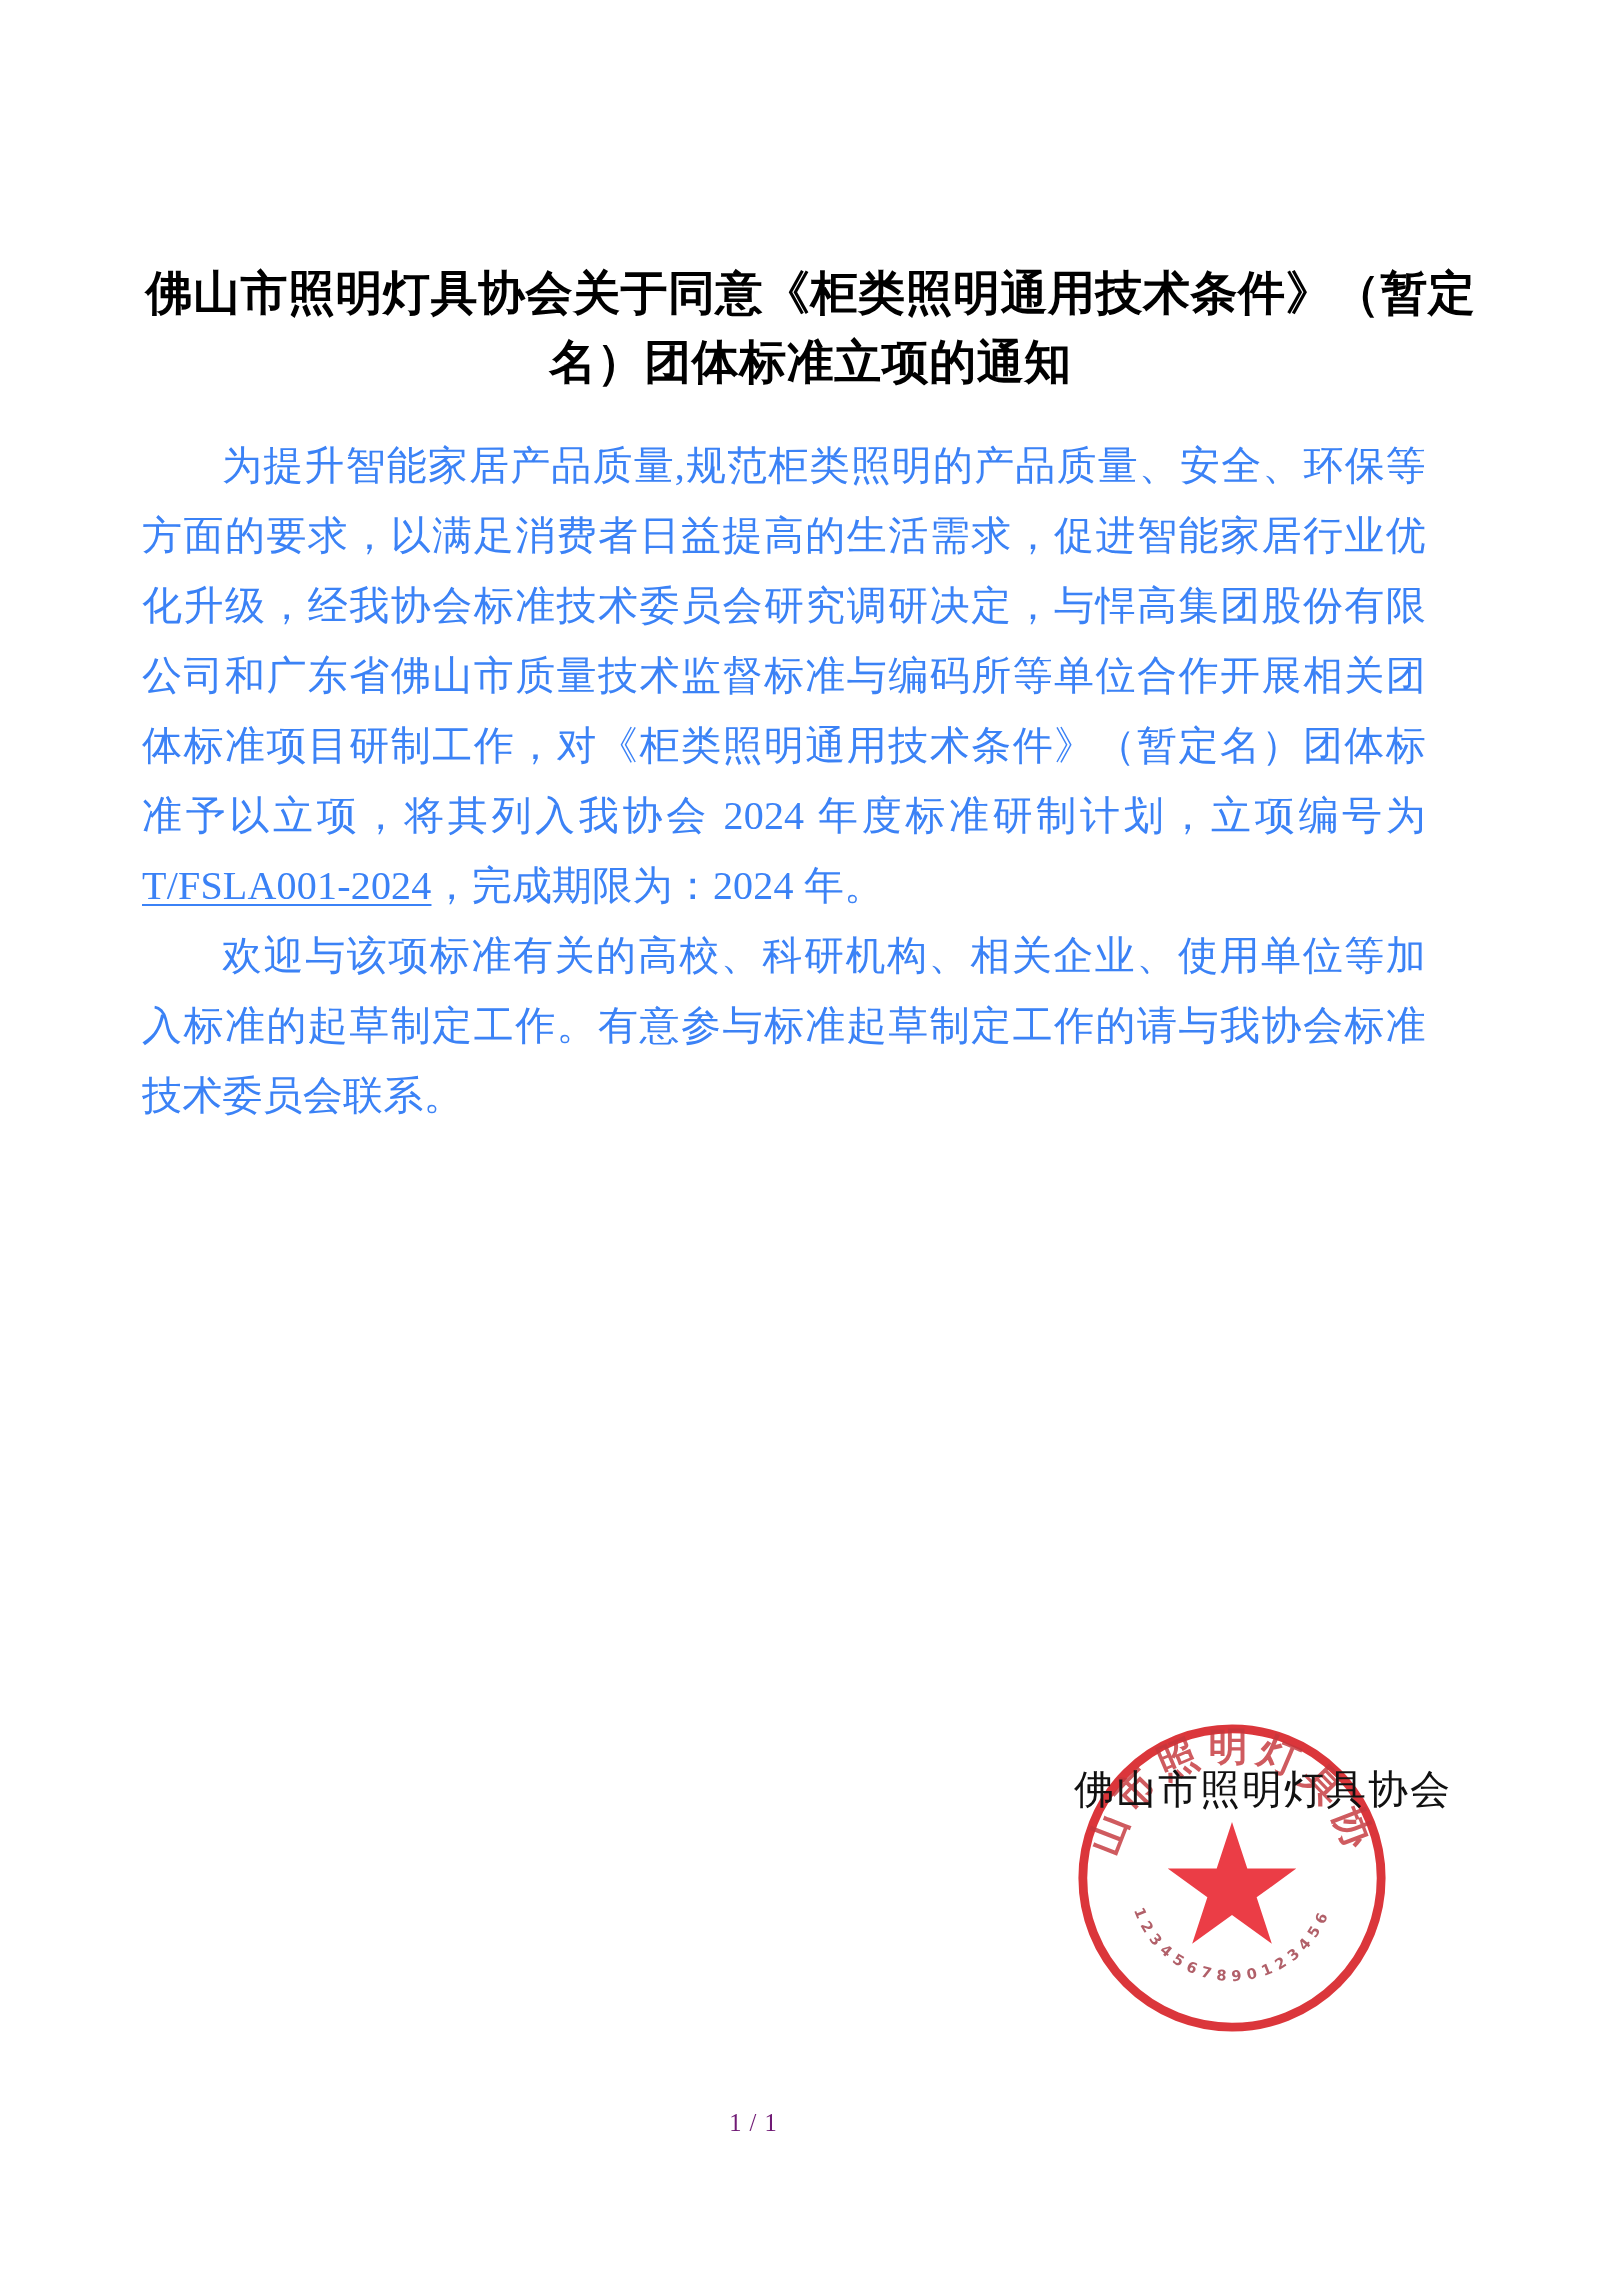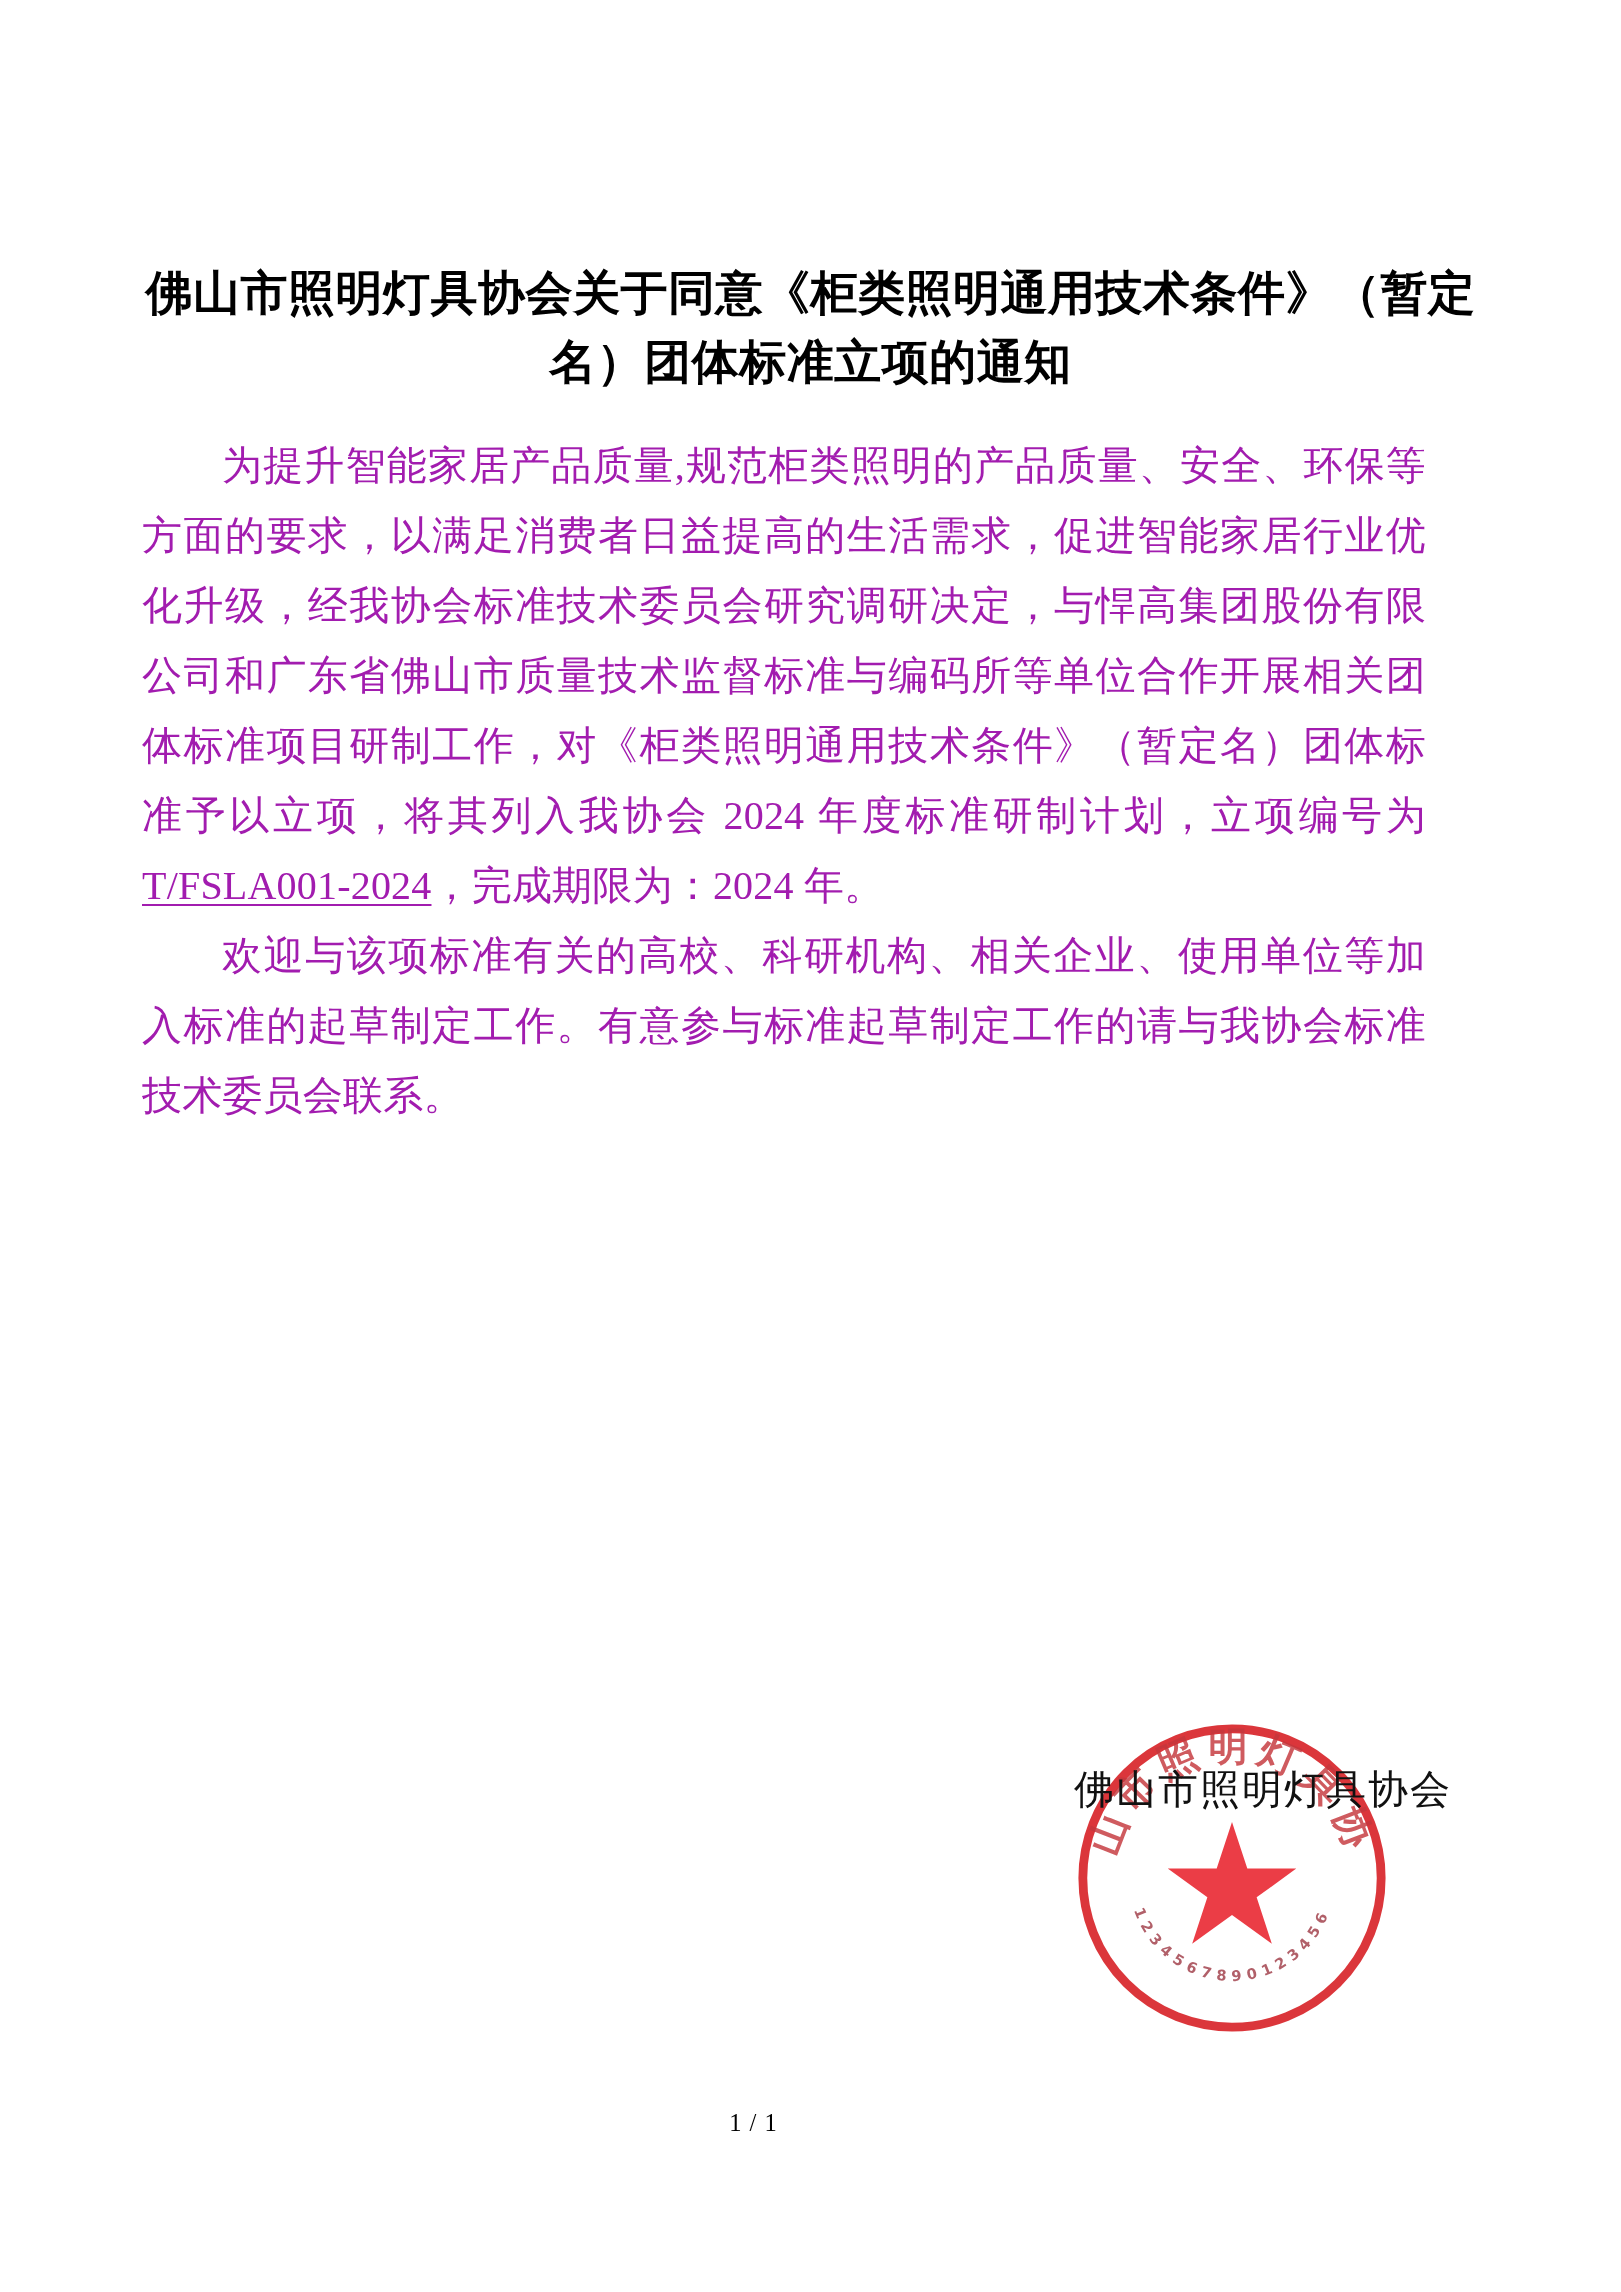--- a/index.html
+++ b/index.html
@@ -39,21 +39,21 @@
   .body-col {
     position: absolute;
     left: 142px;
     top: 431px;
     width: 1284px;
   }
   .para {
     font-family: "Liberation Serif", "DejaVu Serif", serif;
     font-size: 40px;
     line-height: 70px;
-    color: #a21caf;
+    color: #3b82f6;
     text-align: justify;
     text-justify: inter-ideograph;
     text-indent: 2em;
     margin: 0 0 0 0;
     letter-spacing: 0.2px;
   }
   .para + .para { margin-top: 0px; }
 
   .u-line {
     text-decoration: underline;
@@ -115,21 +115,21 @@
 
   
   .footer-pageno {
     position: absolute;
     left: 0;
     top: 2109px;
     width: 1507px;
     text-align: center;
     font-family: "Liberation Serif", "DejaVu Serif", serif;
     font-size: 24.5px;
-    color: #000000;
+    color: #701a75;
     letter-spacing: 1px;
   }
 </style>
 </head>
 <body>
 
 <div class="page">
 
   <h1 class="doc-title">佛山市照明灯具协会关于同意《柜类照明通用技术条件》（暂定名）团体标准立项的通知</h1>
 

